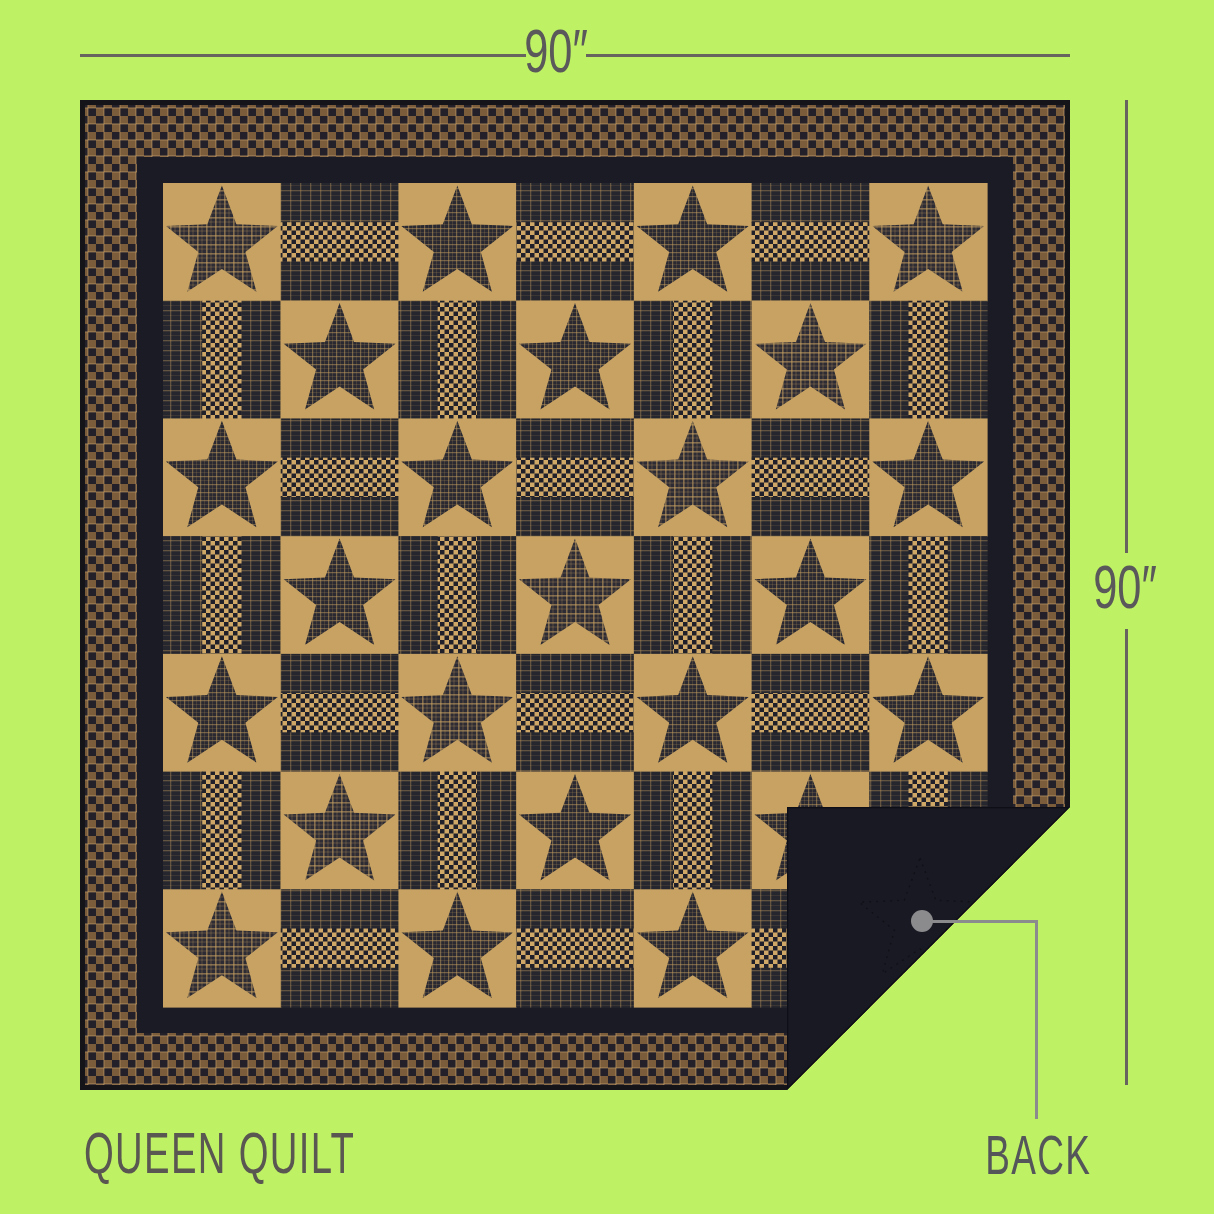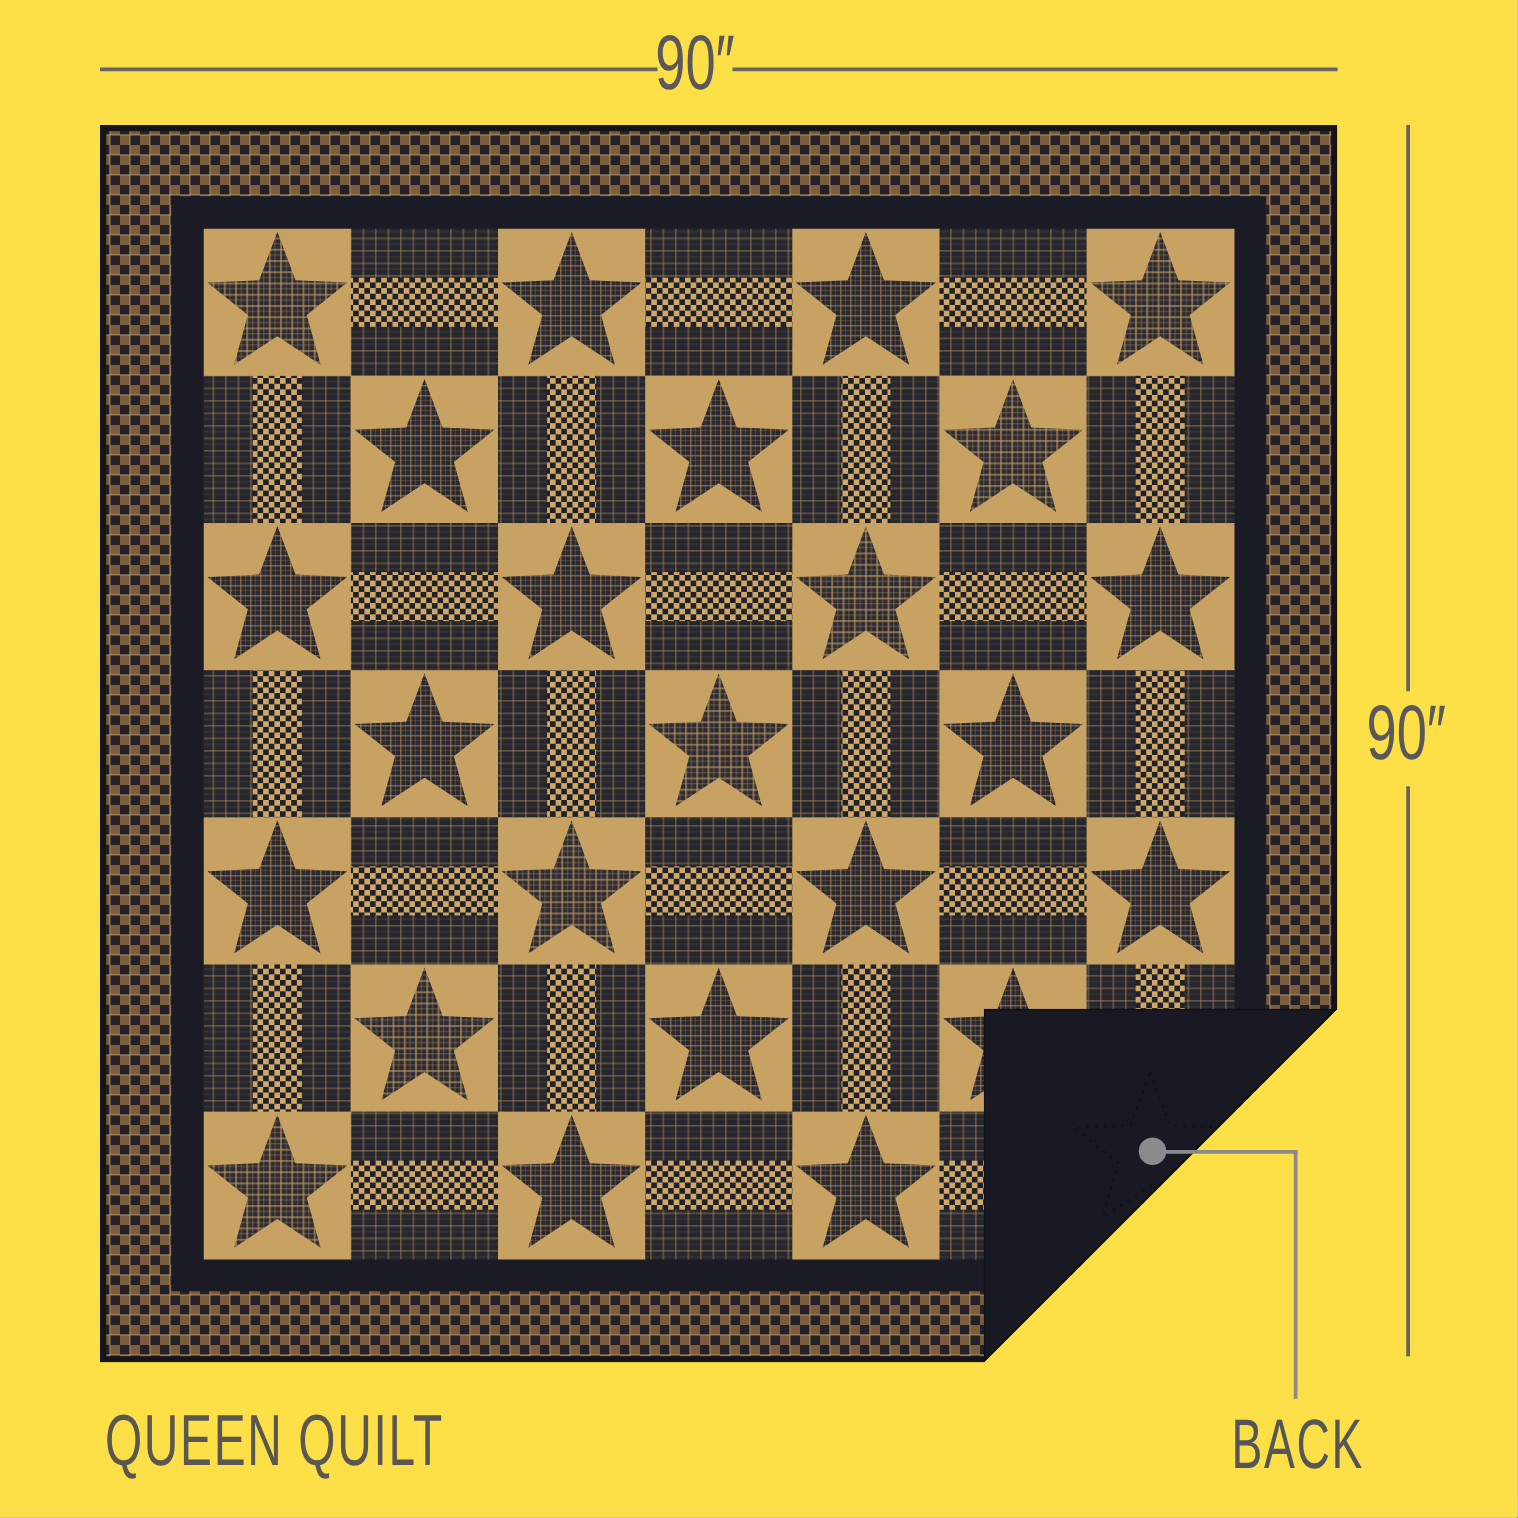--- a/index.html
+++ b/index.html
@@ -1,17 +1,17 @@
 <!DOCTYPE html>
 <html><head>
 <meta charset="utf-8">
 <style>
   html,body{margin:0;padding:0;background:#ffffff;}
   .canvas{
-    position:relative;width:1214px;height:1214px;background:#fde047;
+    position:relative;width:1214px;height:1214px;background:#bef264;
     font-family:"Liberation Sans",sans-serif;overflow:hidden;
   }
   #quilt-svg{position:absolute;left:80px;top:100px;}
   .dim-line{position:absolute;background:#67635f;}
   #dimTopLeft{left:80px;top:54px;width:446px;height:3px;}
   #dimTopRight{left:586px;top:54px;width:484px;height:3px;}
   #dimRightTop{left:1125px;top:100px;width:3px;height:453px;}
   #dimRightBottom{left:1125px;top:629px;width:3px;height:456px;}
   .dim-text{
     position:absolute;font-size:62px;font-weight:300;color:#5a585a;

